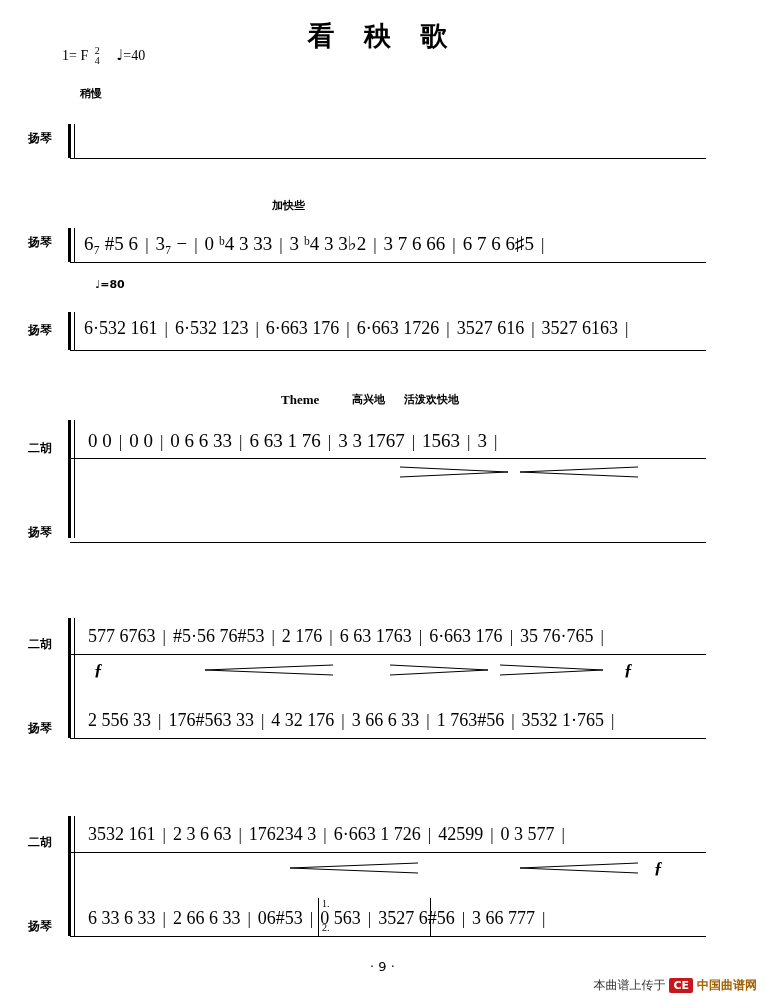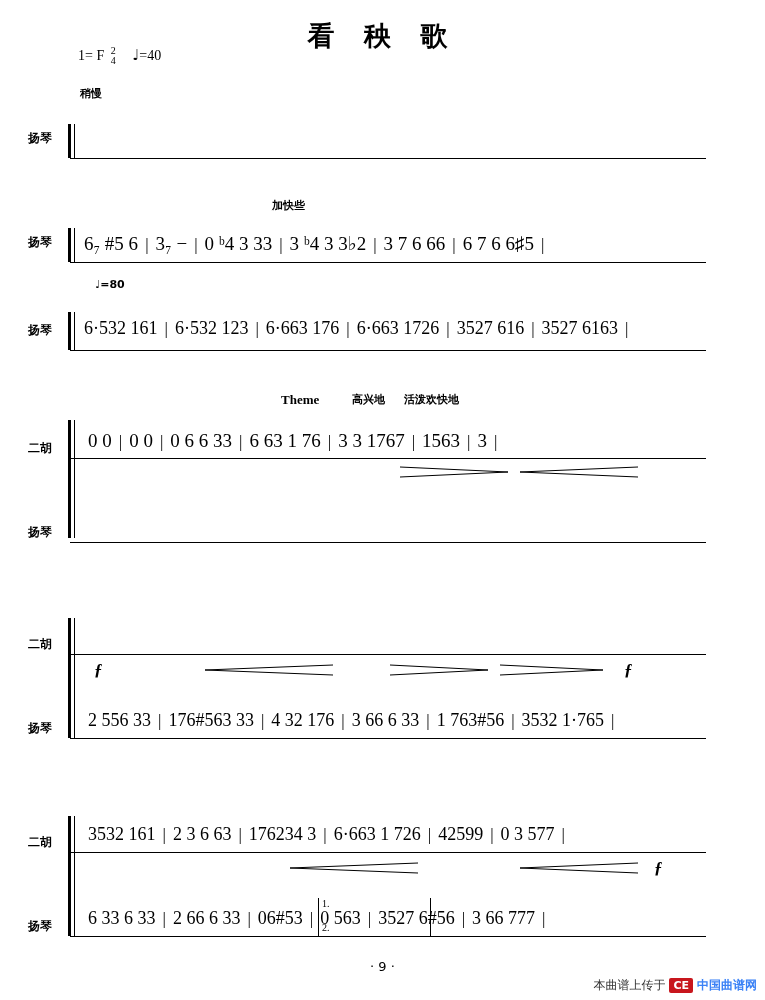--- a/index.html
+++ b/index.html
@@ -31,21 +31,20 @@
     letter-spacing: 10px;
     font-family: "DejaVu Sans", sans-serif;
   }
   .meta-key {
     position: absolute;
     top: 46px;
     left: 62px;
     font-size: 14px;
     font-family: "Liberation Serif", serif;
     white-space: nowrap;
-    margin-left: 16px;
   }
   .frac {
     display: inline-block;
     vertical-align: middle;
     font-size: 10px;
     line-height: 1.0;
     text-align: center;
     margin: 0 3px;
     position: relative;
     top: -1px;
@@ -135,21 +134,21 @@
   .footer .cn-logo {
     display: inline-block;
     background: #c8161d;
     color: #fff;
     font-weight: bold;
     font-size: 11px;
     padding: 1px 4px;
     border-radius: 2px;
   }
   .footer .site {
-    color: #3b82f6;
+    color: #a16207;
     font-weight: bold;
   }
 </style>
 </head>
 <body>
 
 <div class="page">
 
   <div class="title">看 秧 歌</div>
 
@@ -215,20 +214,23 @@
   </div>
 
   <div class="inst" style="left:28px; top:524px;">扬琴</div>
   <div class="staffline" style="left:70px; top:542px; width:636px;"></div>
 
   <div class="sysbar" style="left:68px; top:618px; width:3px; height:120px;"></div>
   <div class="sysbar" style="left:74px; top:618px; width:1px; height:120px;"></div>
 
   <div class="inst" style="left:28px; top:636px;">二胡</div>
   <div class="staffline" style="left:70px; top:654px; width:636px;"></div>
+  <div class="music" style="left:84px; top:626px; font-size:18px;">
+    <span class="bar">577 6763</span><span class="sep">|</span><span class="bar">#5·56 76#53</span><span class="sep">|</span><span class="bar">2 176</span><span class="sep">|</span><span class="bar">6 63 1763</span><span class="sep">|</span><span class="bar">6·663 176</span><span class="sep">|</span><span class="bar">35 76·765</span><span class="sep">|</span>
+  </div>
 
   <div class="dyn" style="left:94px; top:660px;">ƒ</div>
   <div class="hairpin" style="left:205px; top:664px;">
     <svg width="130" height="12">
         <polyline points="0,6 128,1" stroke="#000" fill="none" stroke-width="1"></polyline>
         <polyline points="0,6 128,11" stroke="#000" fill="none" stroke-width="1"></polyline>
       </svg>
   </div>
   <div class="hairpin" style="left:390px; top:664px;">
     <svg width="100" height="12">

